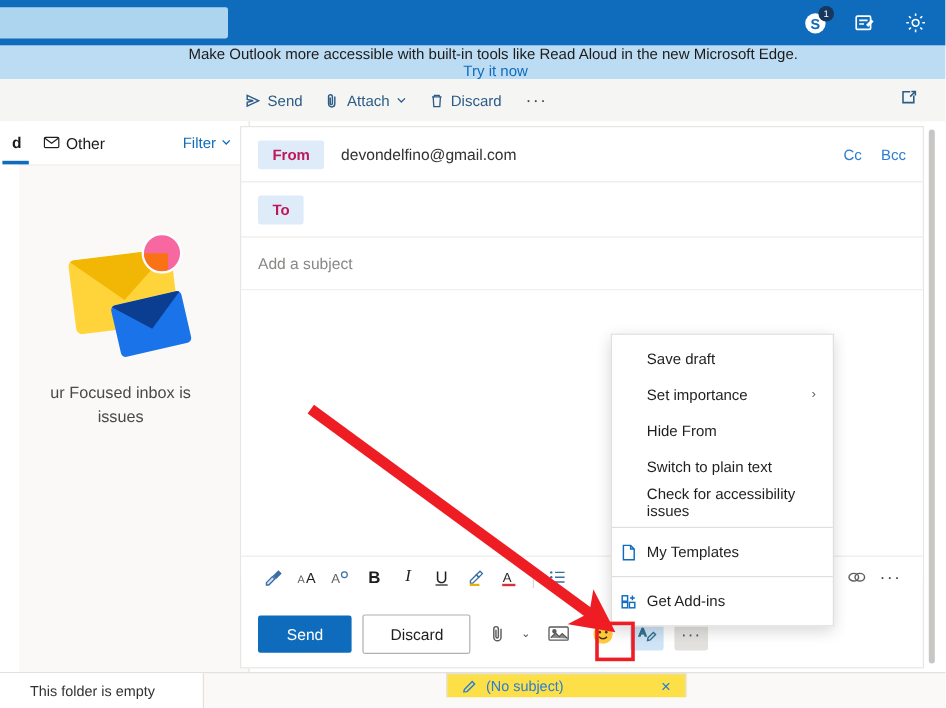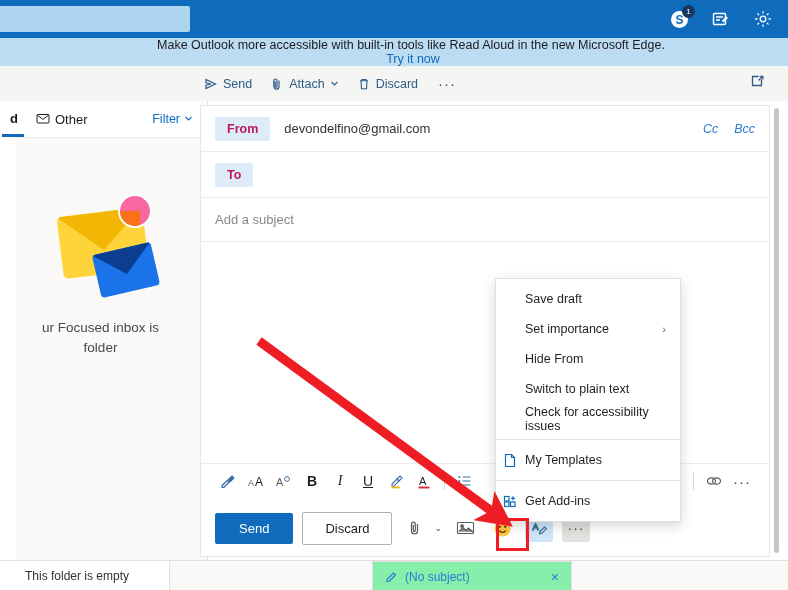--- a/index.html
+++ b/index.html
@@ -135,21 +135,21 @@
   }
   .field-row {
     height: 46px; display: flex; align-items: center;
     border-bottom: 1px solid #edebe9; padding: 0 14px;
   }
   .chip {
     background: #deecf9; color: #be185d; font-weight: bold;
     font-size: 12.5px; padding: 5px 12px; border-radius: 2px; cursor: pointer;
   }
   .from-value { margin-left: 14px; font-size: 13px; color: #323130; }
-  .ccbcc { margin-left: auto; display: flex; gap: 16px; font-style: italic; }
+  .ccbcc { margin-left: auto; display: flex; gap: 16px; }
   .ccbcc span { font-size: 12.5px; color: #2b7cd3; cursor: pointer; }
   .subject-row {
     height: 44px; display: flex; align-items: center; padding: 0 14px;
     border-bottom: 1px solid #edebe9;
   }
   .subject-ph { font-size: 13px; color: #8a8886; }
   .bodyarea { height: 240px; background: #ffffff; cursor: text; }
 
   
   .fmtbar {
@@ -182,21 +182,21 @@
   .abtn {
     width: 28px; height: 28px; display: flex; align-items: center; justify-content: center;
     cursor: pointer; border-radius: 2px; color: #31708f;
   }
   .abtn.sel { background: #cfe4f7; }
   .abtn.gray { background: #e3e1de; color: #4a4a4a; }
   .chev { font-size: 9px; color: #4a4a4a; cursor: pointer; margin-left: -4px; }
 
   
   .ctxmenu {
-    position: absolute; left: 495px; top: 278px; width: 186px;
+    position: absolute; left: 509px; top: 278px; width: 186px;
     background: #ffffff; border: 1px solid #e1dfdd;
     box-shadow: 0 4px 12px rgba(0,0,0,.16);
     padding: 5px 0; z-index: 40;
   }
   .mi {
     height: 30px; display: flex; align-items: center;
     padding: 0 14px 0 29px; font-size: 12.5px; color: #201f1e; cursor: pointer;
   }
   .mi .chevr { margin-left: auto; color: #605e5c; font-size: 11px; }
   .mi-icon { width: 16px; margin-left: -22px; margin-right: 6px;
@@ -208,22 +208,22 @@
     position: absolute; left: 0; bottom: 0; width: 788px; height: 30px;
     background: #faf9f8; border-top: 1px solid #e3e1de;
   }
   .folder-empty {
     position: absolute; left: 0; top: 0; width: 170px; height: 30px;
     background: #ffffff; border-right: 1px solid #e3e1de;
     display: flex; align-items: center; padding-left: 25px;
     font-size: 12px; color: #323130;
   }
   .draft-tab {
-    position: absolute; left: 372px; top: 0; width: 200px; height: 30px;
-    background: #86efac; border: 1px solid #e3e1de; border-bottom: none;
+    position: absolute; left: 372px; top: 0; width: 200px; height: 20px;
+    background: #fde047; border: 1px solid #e3e1de; border-bottom: none;
     display: flex; align-items: center; gap: 7px; padding: 0 12px;
     font-size: 12px; color: #2b7cd3;
   }
   .draft-x { margin-left: auto; font-size: 14px; color: #2b7cd3; cursor: pointer; }
 
   
   .vscroll {
     position: absolute; right: 9px; top: 108px; width: 5px; height: 445px;
     background: #c8c6c4; border-radius: 3px;
   }
@@ -351,21 +351,21 @@
     </div>
 
     <div class="empty-wrap">
       <div class="env-illo">
         <div class="env-yellow"></div>
         <div class="env-blue"></div>
         <div class="pink-dot"></div>
       </div>
       <div class="empty-text">
         <div>ur Focused inbox is</div>
-        <div>folder</div>
+        <div>issues</div>
       </div>
     </div>
   </div>
 
   <div class="compose">
 
     <div class="field-row">
       <div class="chip">From</div>
       <div class="from-value">devondelfino@gmail.com</div>
       <div class="ccbcc">

